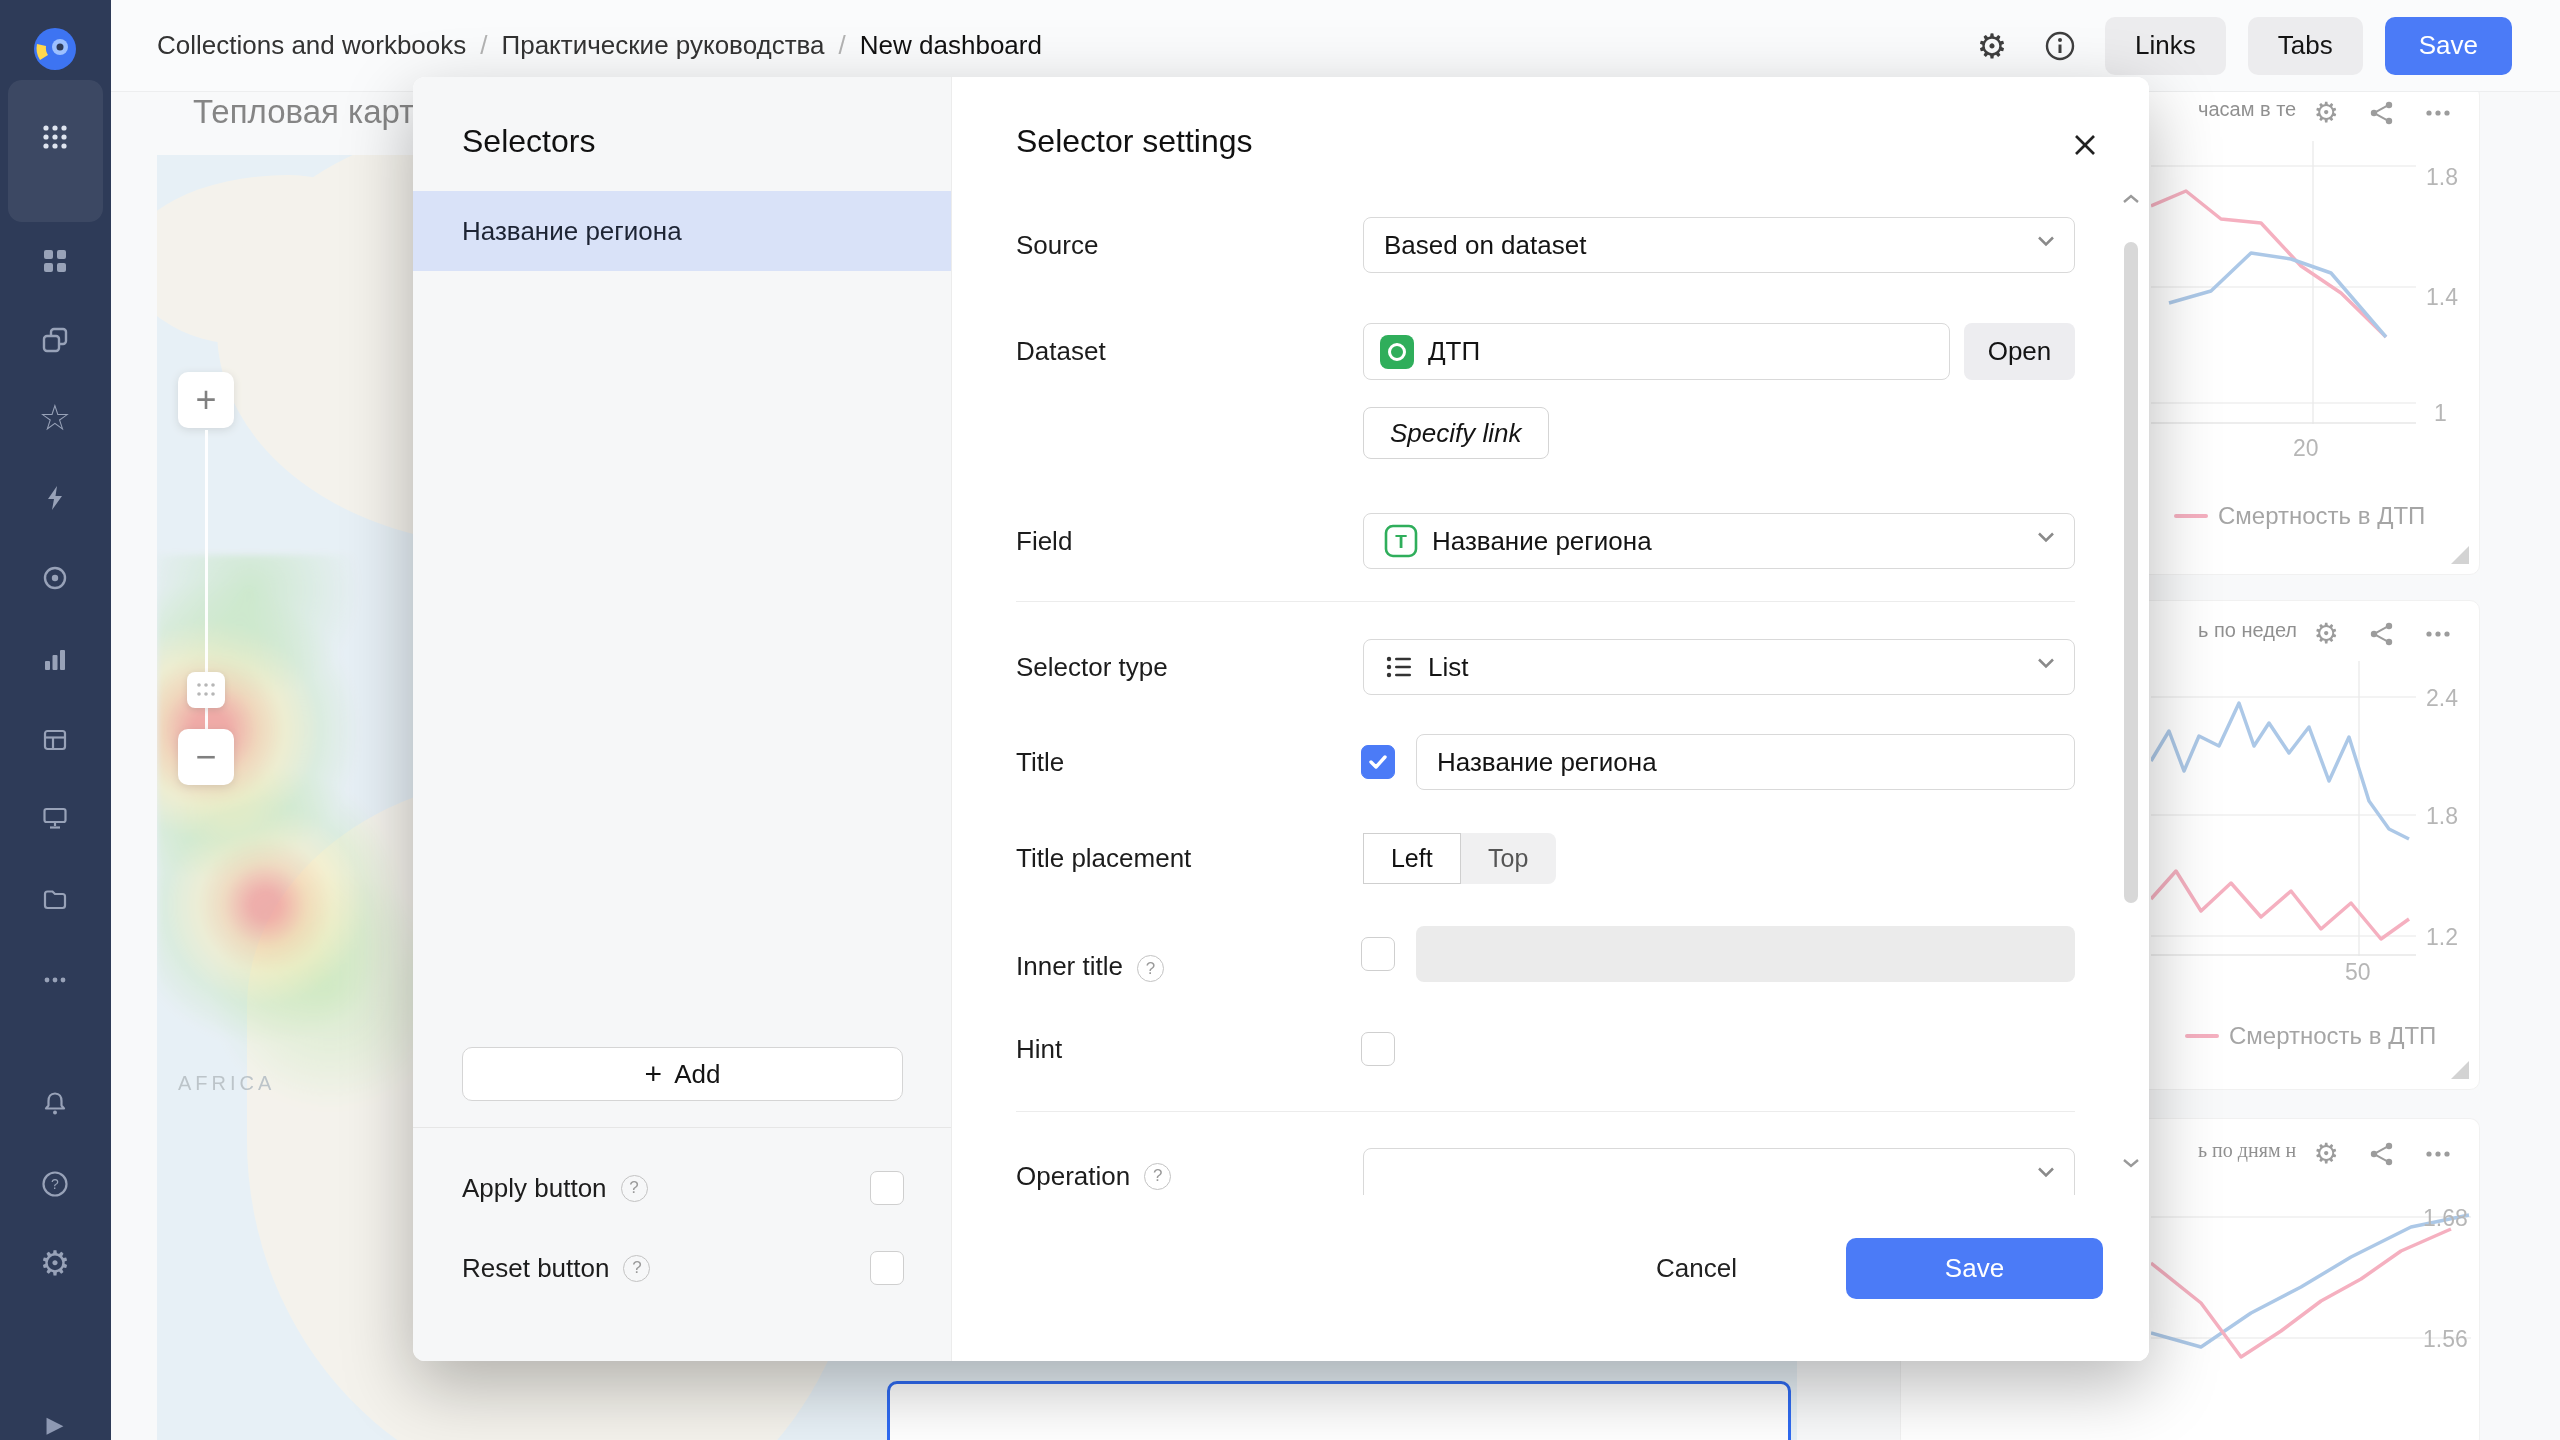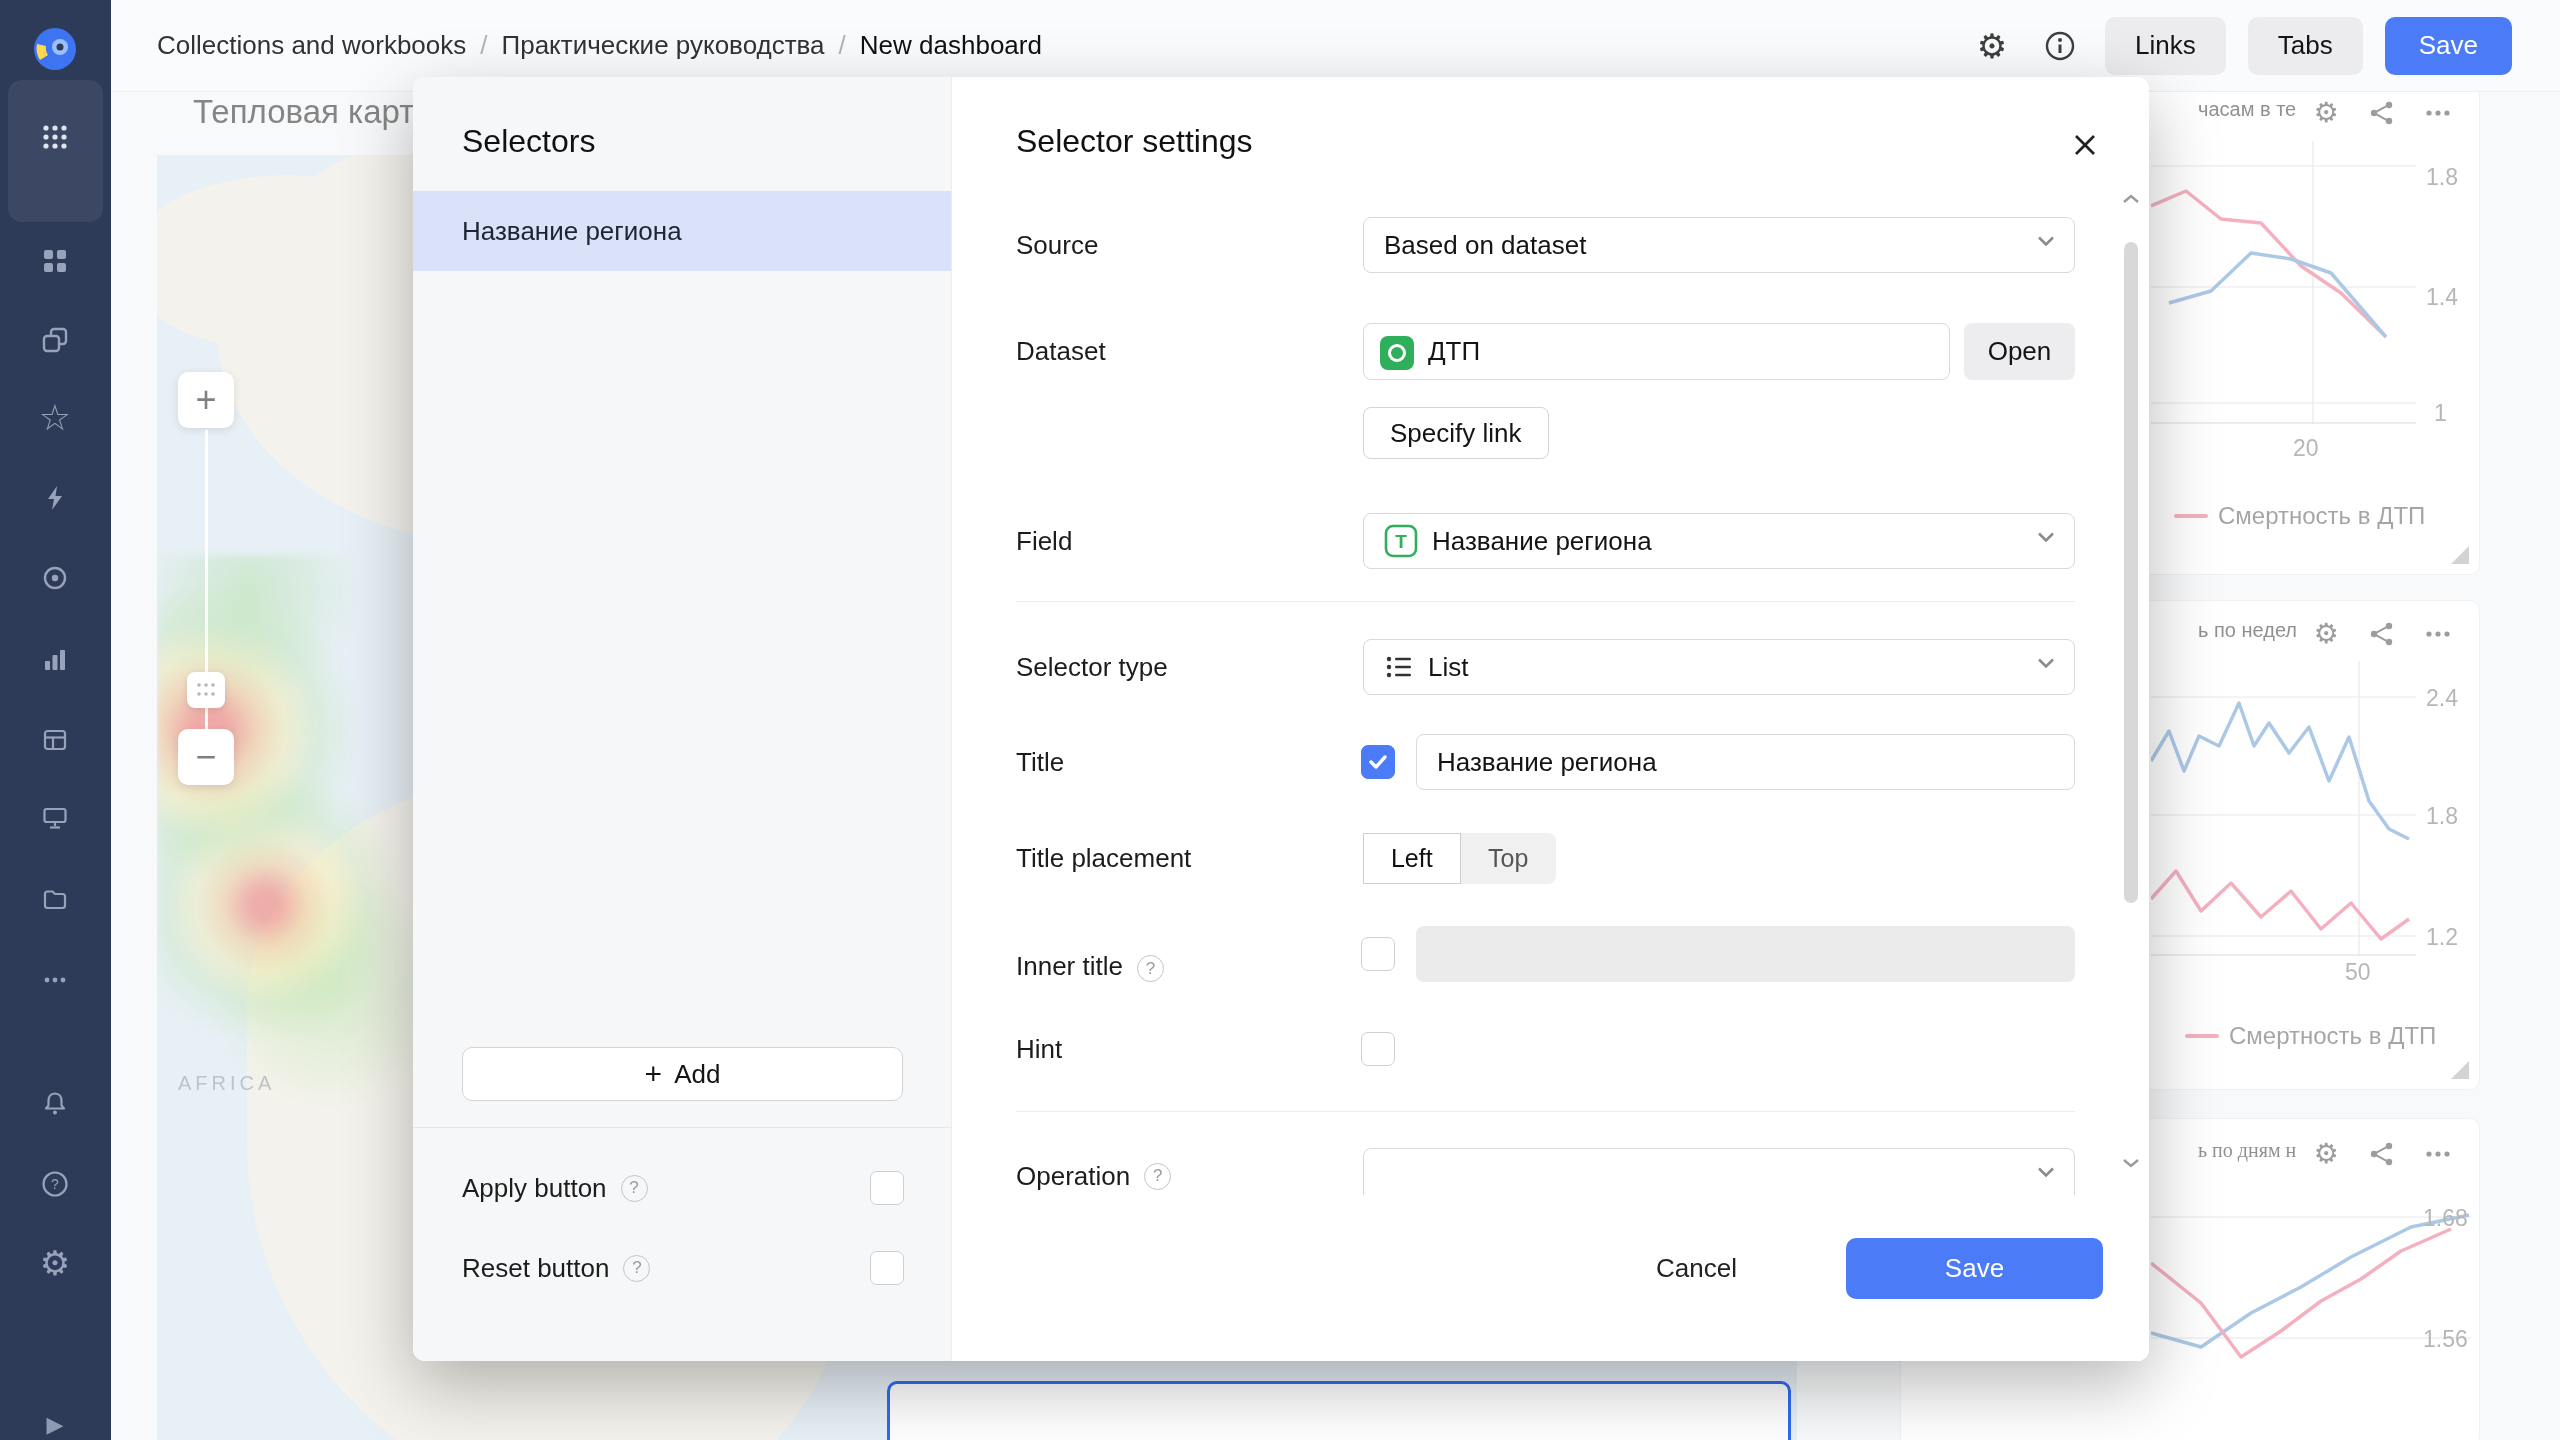--- a/index.html
+++ b/index.html
@@ -85,26 +85,26 @@
   .close-btn { position:absolute; right:44px; top:48px; width:40px; height:40px; border:none; background:transparent;
                cursor:pointer; display:flex; align-items:center; justify-content:center; }
   .form-row { position:absolute; left:64px; width:1059px; }
   .row-label { position:absolute; left:0; top:0; font-size:26px; color:#1c1c1c; display:flex; align-items:center; }
   .row-control { position:absolute; left:347px; right:0; }
   .drop, .text-input { position:relative; height:56px; border:1.5px solid #d9d9d9; border-radius:8px; background:#fff;
           display:flex; align-items:center; padding:0 20px; font-size:26px; color:#141414; cursor:pointer; }
   .text-input { cursor:text; }
   .drop .chev { position:absolute; right:16px; top:50%; transform:translateY(-50%); }
   .dataset-row { display:flex; gap:14px; }
-  .ds-field { flex:1; height:57px; border:1.5px solid #d9d9d9; border-radius:8px; display:flex; 
+  .ds-field { flex:1; height:57px; border:1.5px solid #d9d9d9; border-radius:8px; display:flex; align-items:center;
               gap:14px; padding:12px 16px; font-size:26px; color:#141414; }
   .open-btn { width:111px; height:57px; border:none; border-radius:8px; background:#ededf0; font-size:26px;
               color:#141414; cursor:pointer; }
   .link-btn { height:52px; padding:0 26px; border:1.5px solid #d5d5d5; border-radius:8px; background:#fff;
-              font-size:26px; color:#141414; cursor:pointer; }
+              font-size:26px; color:#141414; cursor:pointer;font-style:italic; }
   .sep { position:absolute; left:64px; width:1059px; border-top:1.5px solid #ececec; }
   .seg { position:absolute; left:347px; width:193px; height:51px; background:#f0f0f1; border-radius:8px; display:flex; }
   .seg-opt { flex:1; display:flex; align-items:center; justify-content:center; font-size:25px; color:#555; cursor:pointer; }
   .seg-opt.active { background:#fff; border:1.5px solid #cfcfcf; border-radius:0; color:#111; }
   .disabled-input { height:56px; border-radius:8px; background:#ebebeb; border:none; width:100%; }
   .footer { position:absolute; left:0; right:0; top:1118px; bottom:0; background:#fff; z-index:5; }
   .cancel-btn { position:absolute; left:693px; top:43px; width:103px; height:61px; border:none; background:transparent;
                 font-size:26px; color:#222; cursor:pointer; }
   .save-btn { position:absolute; left:894px; top:43px; width:257px; height:61px; border:none; border-radius:10px;
               background:#4b7bf7; color:#fff; font-size:26px; cursor:pointer; }

